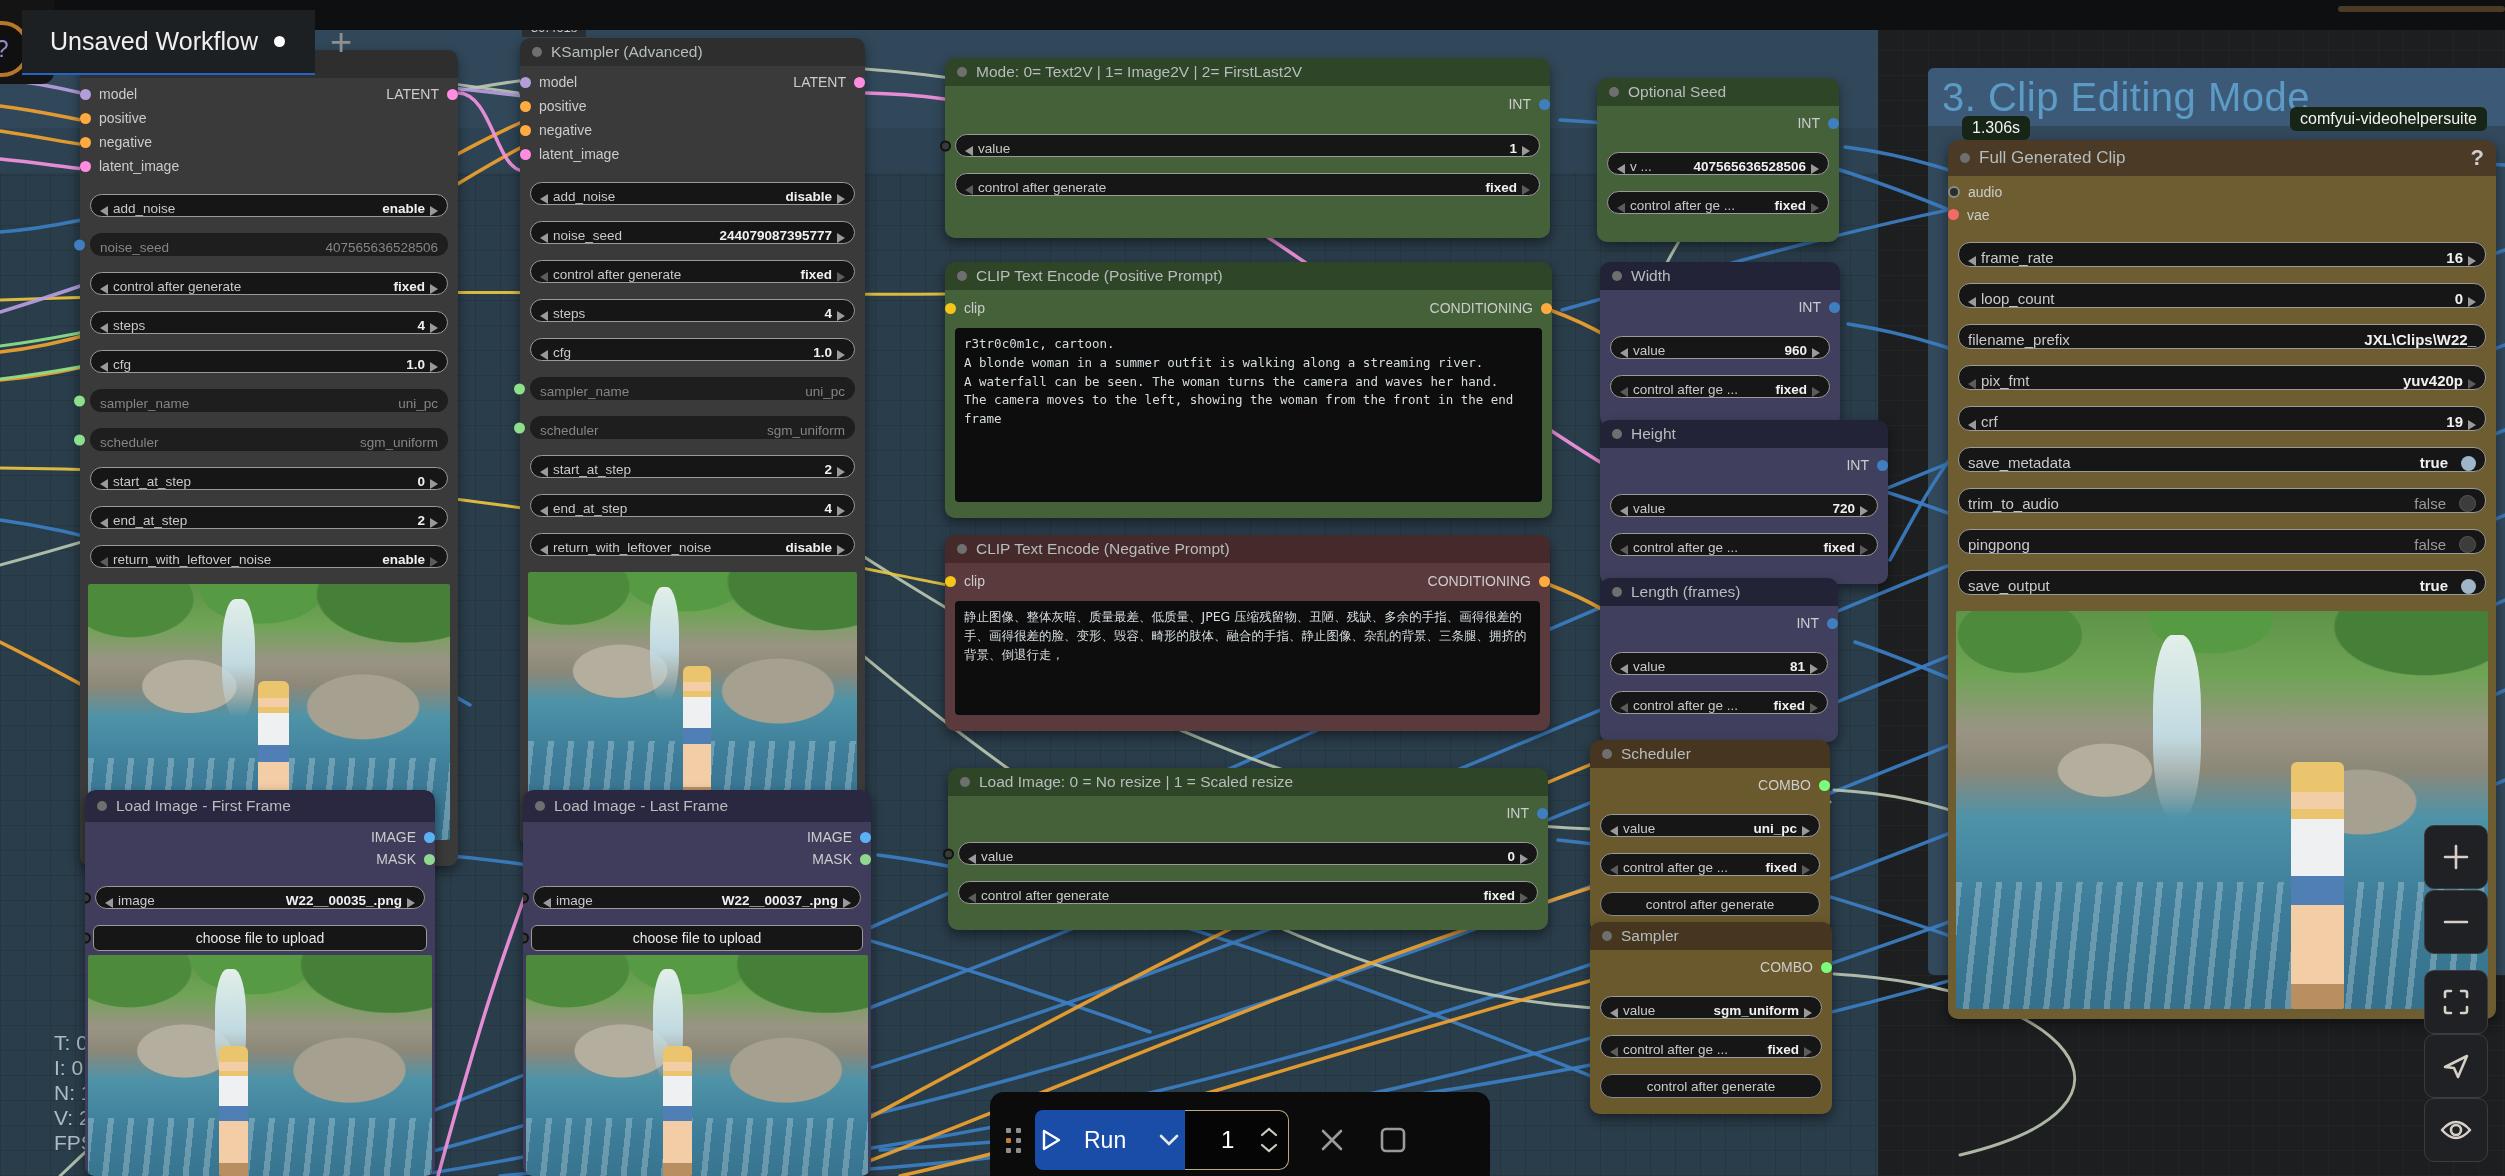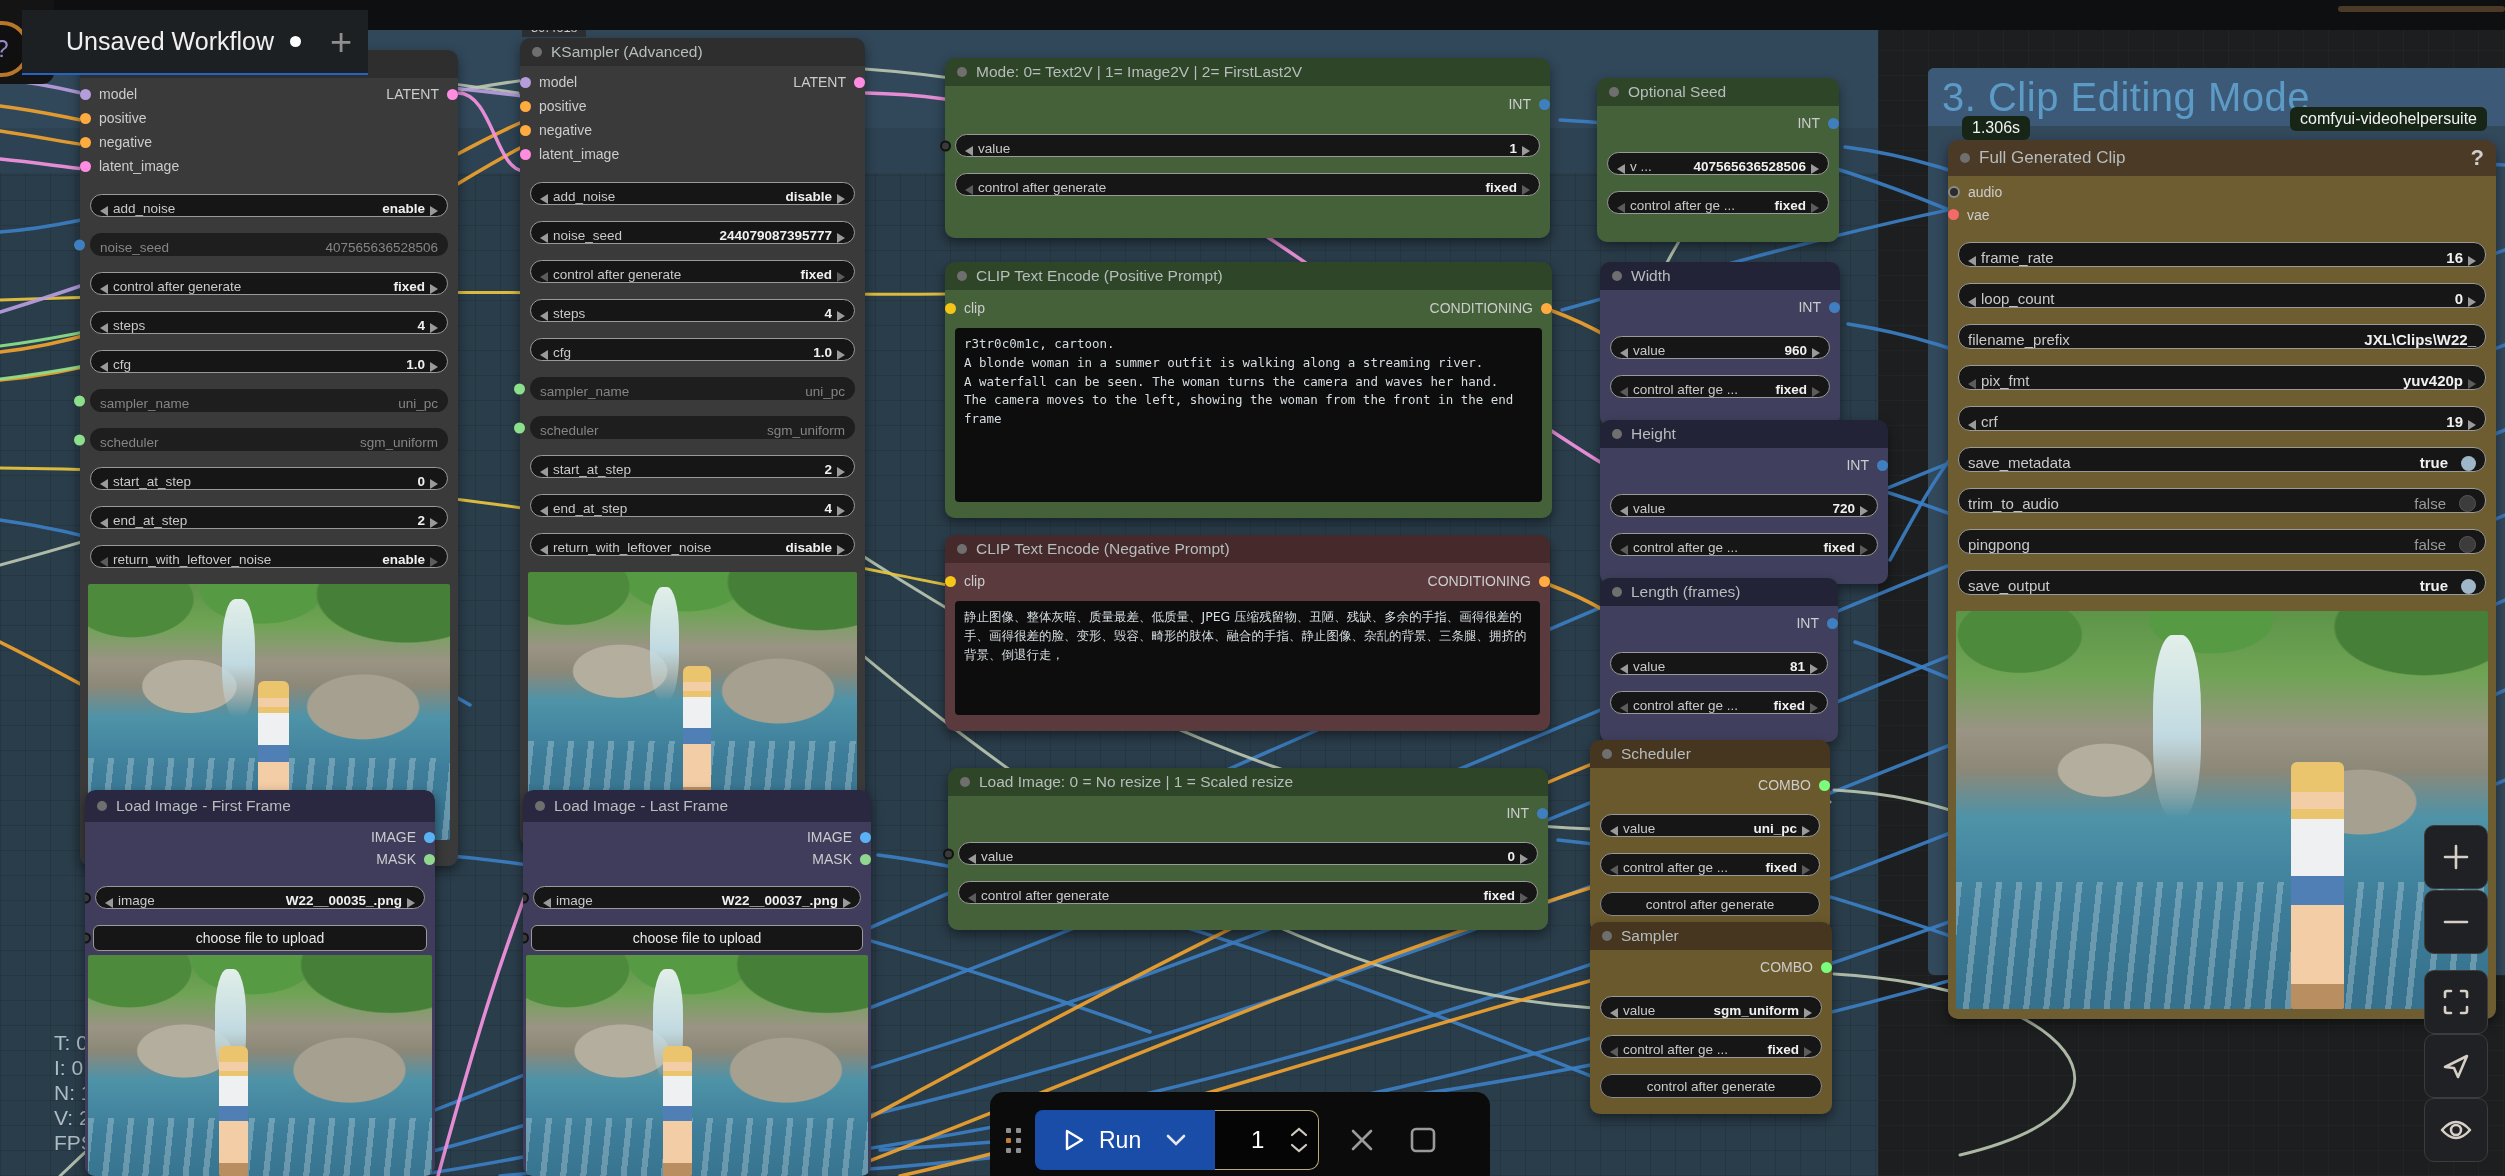--- a/index.html
+++ b/index.html
@@ -92,36 +92,36 @@
       background:repeating-linear-gradient(96deg,rgba(255,255,255,.55) 0 6px,transparent 6px 20px);}
   .girl{position:absolute;left:47%;top:38%;width:8.5%;height:54%;border-radius:6px 6px 2px 2px;z-index:2;
       background:linear-gradient(180deg,#eac56e 0 12%,#f2cda6 12% 19%,#eac56e 19% 23%,
                  #eef0f2 23% 46%,#4f7fb5 46% 58%,#f2cda6 58% 90%,#b98f62 90% 100%);}
   .cap{height:18px;display:flex;align-items:center;justify-content:center;font-size:11.5px;color:#9a9a9a;}
   
   .logo-box{position:absolute;left:0;top:0;width:54px;height:84px;background:#141414;border-radius:0 0 12px 0;z-index:18;}
   .logo-ring{position:absolute;left:-26px;top:21px;width:48px;height:48px;border-radius:50%;
              border:4px solid #b8762a;background:#101010;display:flex;align-items:center;justify-content:center;
              color:#9a8ac8;font-size:24px;}
-  .tab{position:absolute;left:22px;top:10px;width:346px;height:65px;background:#1d2023;z-index:19;
-       display:flex;align-items:center;gap:16px;padding:0 0 0 44px;box-sizing:border-box;
+  .tab{position:absolute;left:22px;top:10px;width:293px;height:65px;background:#1d2023;z-index:19;
+       display:flex;align-items:center;gap:16px;padding:0 0 0 28px;box-sizing:border-box;
        border-bottom:2px solid #2563c4;}
   .tab .ttl{font-size:25px;color:#f0f0f0;}
   .tab .udot{width:11px;height:11px;border-radius:50%;background:#fff;}
   .newtab{position:absolute;left:330px;top:24px;z-index:19;color:#8f8f8f;font-size:38px;font-weight:200;line-height:36px;}
   
   .stats{position:absolute;left:54px;top:1030px;z-index:4;color:#aebbc3;font-size:21px;line-height:25px;}
   
   .runbar{position:absolute;left:990px;top:1092px;width:500px;height:96px;background:#0b0b0b;border-radius:14px;
           z-index:20;display:flex;align-items:center;padding:0 16px;box-sizing:border-box;gap:14px;}
   .drag{display:grid;grid-template-columns:5px 5px;grid-auto-rows:5px;gap:5px;}
   .drag i{background:#8f8f8f;border-radius:1px;}
   .drag i.o{background:#c07f35;}
   .runbtn{height:60px;background:#1a4da8;border-radius:8px 0 0 8px;display:flex;align-items:center;
-          padding:0 28px;gap:14px;color:#fff;font-size:23px;}
+          padding:0 5px;gap:22px;color:#fff;font-size:23px;}
   .stepper{height:60px;width:104px;background:#050505;border:1px solid #b9a97e;border-left:none;
            border-radius:0 10px 10px 0;display:flex;align-items:center;padding:0 10px;box-sizing:border-box;color:#fff;font-size:24px;}
   .stepper .num{flex:1;text-align:center;}
   .stchev{display:flex;flex-direction:column;gap:6px;}
   
   .ztool{position:absolute;left:2424px;z-index:20;width:62px;height:62px;background:#202124;
          border:1px solid #3c3c3c;border-radius:10px;display:flex;align-items:center;justify-content:center;}
   .ztool svg{stroke:#d6cfc6;fill:none;stroke-width:2.6;stroke-linecap:round;stroke-linejoin:round;}
 </style>
 </head>

